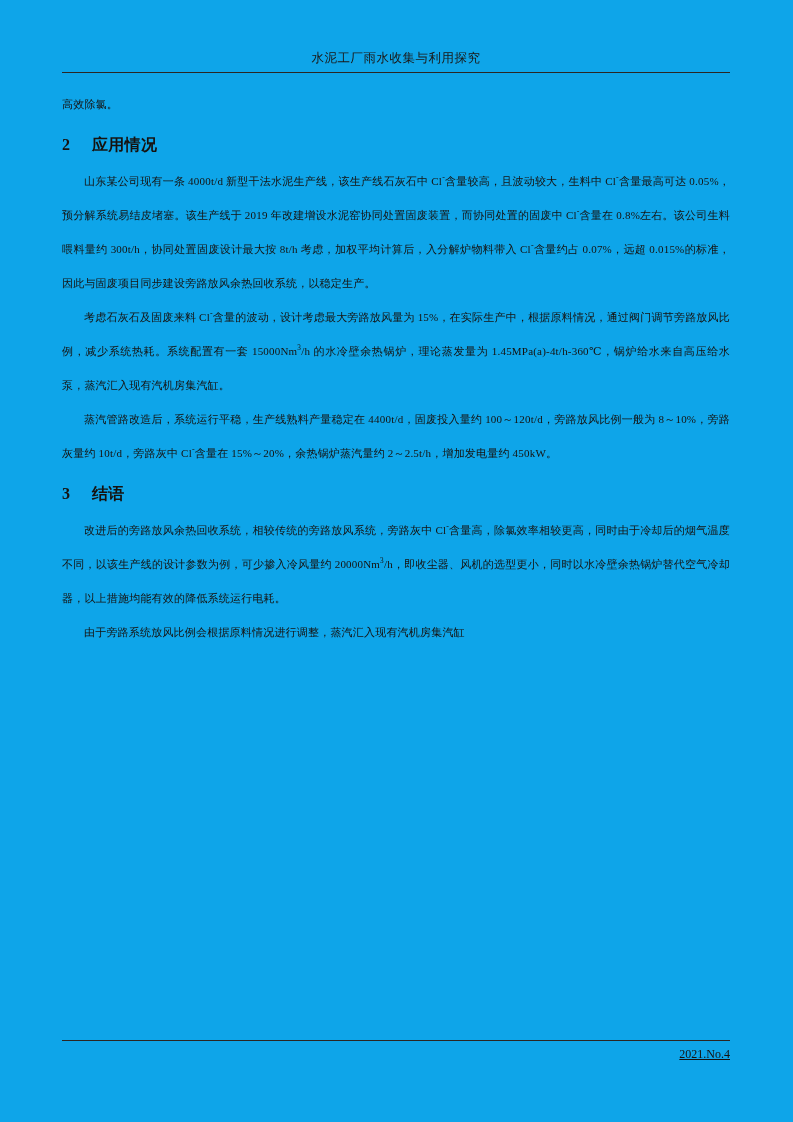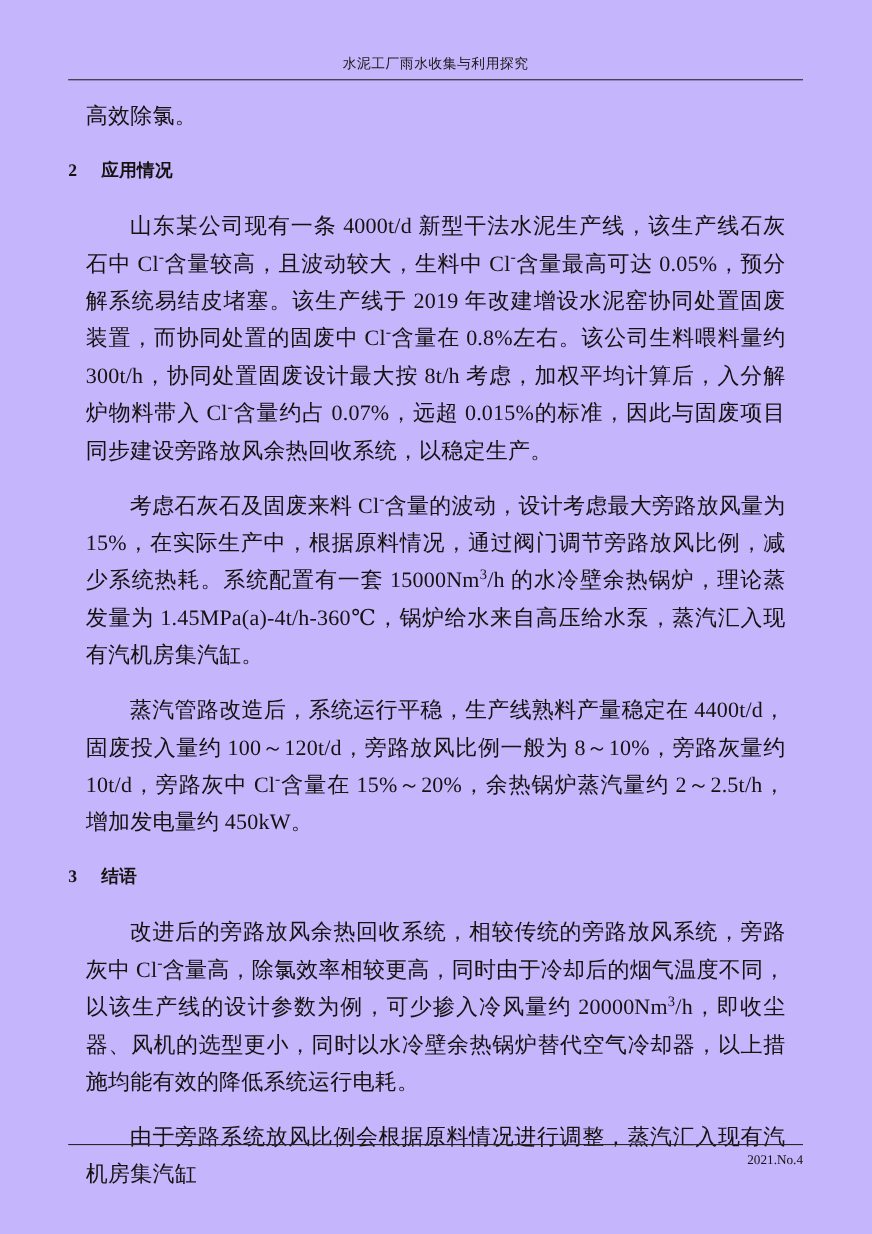--- a/index.html
+++ b/index.html
@@ -5,21 +5,21 @@
   html, body {
     margin: 0;
     padding: 0;
     background: #f0ece8;
   }
   .page {
     position: relative;
     width: 793px;
     height: 1122px;
     margin: 0 auto;
-    background: #c4b5fd;
+    background: #0ea5e9;
     box-sizing: border-box;
     font-family: "Liberation Serif", "DejaVu Serif", serif;
     color: #16120f;
     overflow: hidden;
   }
   .page-inner {
     position: absolute;
     left: 62px;
     top: 50px;
     width: 668px;
@@ -32,25 +32,25 @@
     color: #1b1714;
     padding-bottom: 5px;
   }
   .runhead-rule {
     border-bottom: 1.1px solid #2b2623;
     width: 100%;
     margin-bottom: 14px;
   }
   
   .para {
-    font-size: 20px;
+    font-size: 11px;
     line-height: 34px;
     text-align: justify;
     text-justify: inter-ideograph;
-    margin: 16px;
+    margin: 0;
     letter-spacing: 0.2px;
   }
   .para.indent { text-indent: 2em; }
   .para.noindent { text-indent: 0; }
   .heading {
     font-size: 16px;
     font-weight: bold;
     line-height: 34px;
     margin: 7px 0 2px 0;
     letter-spacing: 0.3px;
@@ -90,20 +90,21 @@
     position: absolute;
     left: 0; right: 0;
     text-align: center;
     font-family: "Liberation Serif", serif;
   }
   .footer-issue {
     position: absolute;
     right: 0;
     top: 0;
     font-family: "Liberation Serif", serif;
+    text-decoration: underline;
   }
 </style>
 </head>
 <body>
 
 <div class="page">
 
   <div class="page-inner">
 
     <div class="runhead">水泥工厂雨水收集与利用探究</div>

